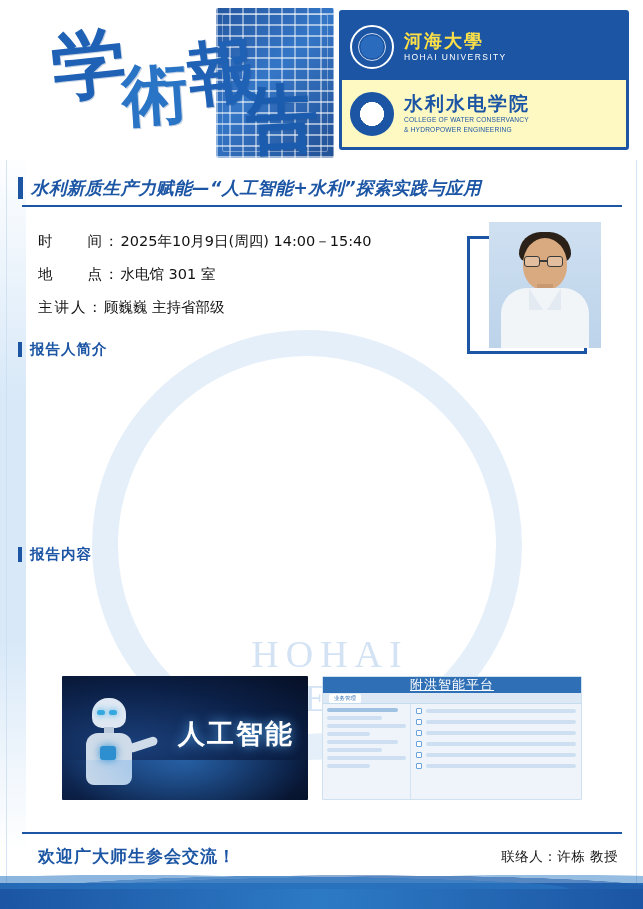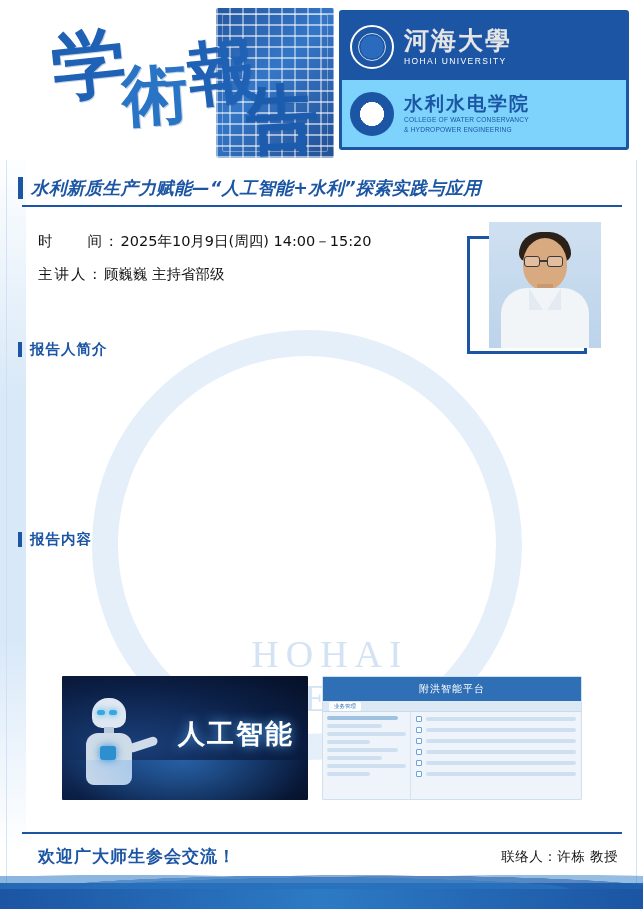--- a/index.html
+++ b/index.html
@@ -82,43 +82,43 @@
   }
   .logo-row {
     position: relative;
     height: 50%;
     display: flex;
     align-items: center;
     padding: 0 8px;
     gap: 10px;
   }
   .logo-row.top { background: #1b55a4; }
-  .logo-row.bot { background: #7dd3fc; }
+  .logo-row.bot { background: #fef9c3; }
   .seal {
     width: 44px; height: 44px;
     border-radius: 50%;
     border: 2px solid #ffffff;
     flex: 0 0 auto;
     position: relative;
     background: radial-gradient(circle at 50% 50%, #2b6bbd 0 40%, #1b55a4 41% 100%);
   }
   .seal:after {
     content: "";
     position: absolute; left: 6px; top: 6px; right: 6px; bottom: 6px;
     border: 1px solid rgba(255,255,255,.8);
     border-radius: 50%;
   }
   .seal.blue-on-white {
     border-color: #1b55a4;
     background: radial-gradient(circle at 50% 50%, #ffffff 0 42%, #1b55a4 43% 100%);
   }
   .seal.blue-on-white:after { border-color: #1b55a4; }
   .logo-text-cn {
-    color: #e5e5e5;
-    font-size: 25px;
+    color: #fde047;
+    font-size: 18px;
     font-weight: 700;
     letter-spacing: 2px;
     line-height: 1.1;
     font-family: "DejaVu Serif", serif;
   }
   .logo-text-en {
     color: #ffffff;
     font-size: 8.5px;
     letter-spacing: 1.4px;
     margin-top: 2px;
@@ -269,21 +269,21 @@
     left: 38px; width: 572px;
     font-size: 13.6px;
     line-height: 1.82;
     color: #111111;
     text-align: justify;
     font-family: "DejaVu Sans", sans-serif;
     z-index: 2;
   }
   #bio-head { top: 340px; }
   #bio-body { top: 358px; }
-  #content-head { top: 530px; }
+  #content-head { top: 545px; }
   #content-body { top: 557px; text-indent: 2em; }
 
   
   .img-row {
     position: absolute;
     left: 62px; top: 676px;
     width: 520px; height: 124px;
     display: flex;
     gap: 14px;
     z-index: 2;
@@ -318,23 +318,24 @@
   }
   .img-sys {
     flex: 1;
     background: #eef4fa;
     position: relative;
     overflow: hidden;
     border: 1px solid #cfe0ef;
     border-radius: 1px;
   }
   .sys-top {
-    height: 24px; background: #2f6fb5; color: #fff;
-    font-size: 10px; display: flex; align-items: center; justify-content: center;
+    height: 16px; background: #2f6fb5; color: #fff;
+    font-size: 13px; display: flex; align-items: center; justify-content: center;
     letter-spacing: 1px;
+    text-decoration: underline;
   }
   .sys-sub { height: 11px; background:#dce9f5; border-bottom:1px solid #c5dcef; display:flex; align-items:center; }
   .sys-tab { font-size:5.5px; color:#2f6fb5; margin-left:6px; background:#fff; padding:1px 5px; border-radius:2px; }
   .sys-body { display: flex; height: calc(100% - 27px); }
   .sys-left { width: 34%; border-right: 1px solid #d3e3f1; padding: 4px; }
   .sys-right { flex: 1; padding: 4px 5px; }
   .ln { height: 4px; background: #cddff0; border-radius: 2px; margin-bottom: 4px; }
   .ln.w70 { width: 70%; } .ln.w90 { width: 90%; } .ln.w55 { width: 55%; } .ln.w100 { width: 100%; }
   .ln.dark { background: #9fc2e2; }
   .chkline { display:flex; align-items:center; gap:4px; margin-bottom:5px; }
@@ -425,21 +426,24 @@
   </div>
 
   <div class="title-row">
     <div class="tick"></div>
     <div class="main-title">水利新质生产力赋能—“人工智能+水利”探索实践与应用</div>
   </div>
   <div class="title-rule"></div>
 
   <div class="info">
     <div class="info-line">
-      <span class="info-label info-strong">时　　间：</span><span>2025年10月9日(周四) 14:00－15:20</span>
+      <span class="info-label info-strong">时　　间：</span><span>2025年10月9日(周四) 14:00－15:40</span>
+    </div>
+    <div class="info-line">
+      <span class="info-label info-strong">地　　点：</span><span>水电馆 </span><span class="info-strong">301 室</span>
     </div>
     <div class="info-line">
       <span class="info-label info-strong">主讲人：</span><span>顾巍巍  主持省部级</span>
     </div>
   </div>
 
   <div class="portrait-wrap">
     <div class="portrait-frame"></div>
     <div class="portrait">
       <div class="p-hair"></div>

